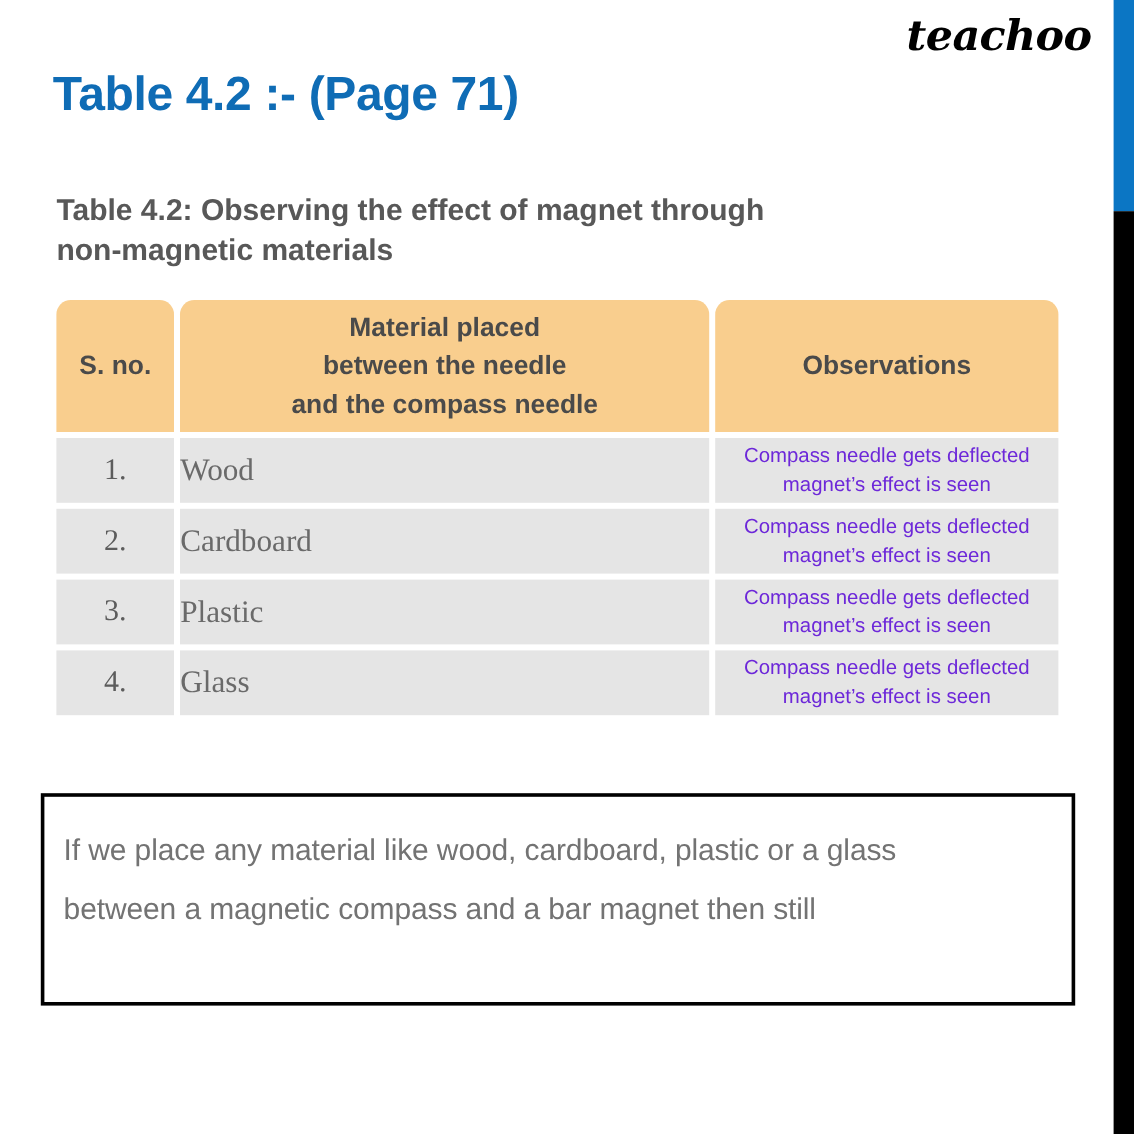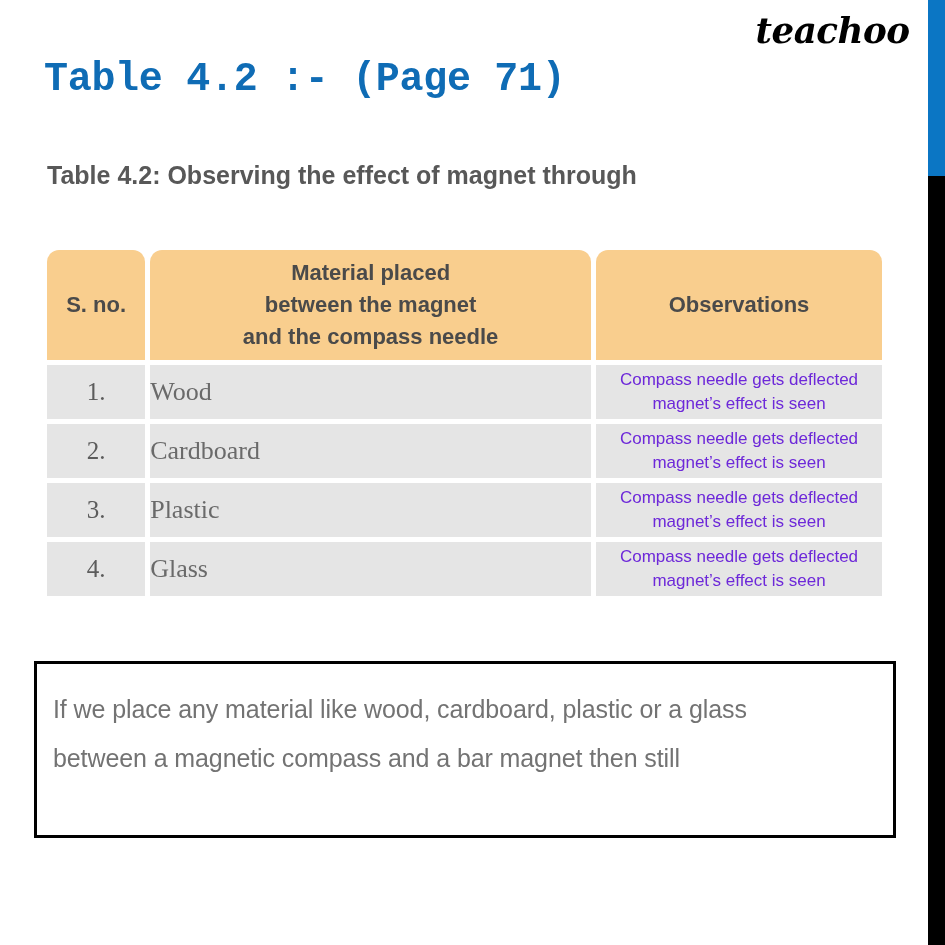--- a/index.html
+++ b/index.html
@@ -51,21 +51,20 @@
   
   #page-title {
     position: absolute;
     top: 57px;
     left: 44px;
     font-size: 40px;
     font-weight: bold;
     color: #0f6cb5;
     letter-spacing: -0.3px;
     white-space: nowrap;
-    font-family: Liberation Mono, monospace;
   }
 
   
   #table-caption {
     position: absolute;
     top: 159px;
     left: 47px;
     width: 845px;
     text-align: left;
     font-size: 25px;
@@ -155,29 +154,30 @@
 
 <div id="edge-bar-blue"></div>
 <div id="edge-bar-black"></div>
 
 <div id="brand-logo">teachoo</div>
 
 <div id="page-title">Table 4.2 :- (Page 71)</div>
 
 <div id="table-caption">
   <div>Table 4.2: Observing the effect of magnet through</div>
+  <div>non-magnetic materials</div>
 </div>
 
 <table id="data-table">
   <thead>
     <tr>
       <th class="th-cell col-sno">S. no.</th>
       <th class="th-cell col-mat">
         <div>Material placed</div>
-        <div>between the magnet</div>
+        <div>between the needle</div>
         <div>and the compass needle</div>
       </th>
       <th class="th-cell col-obs">Observations</th>
     </tr>
   </thead>
   <tbody>
     <tr>
       <td class="body-cell cell-sno">1.</td>
       <td class="body-cell cell-mat">Wood</td>
       <td class="body-cell cell-obs">

